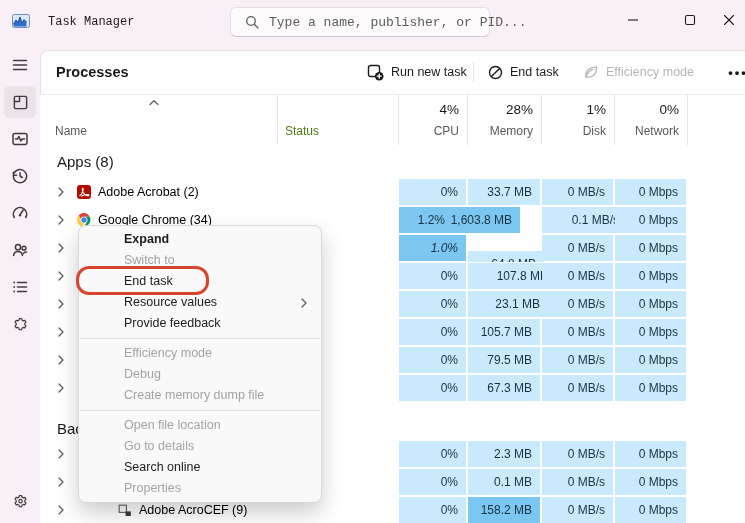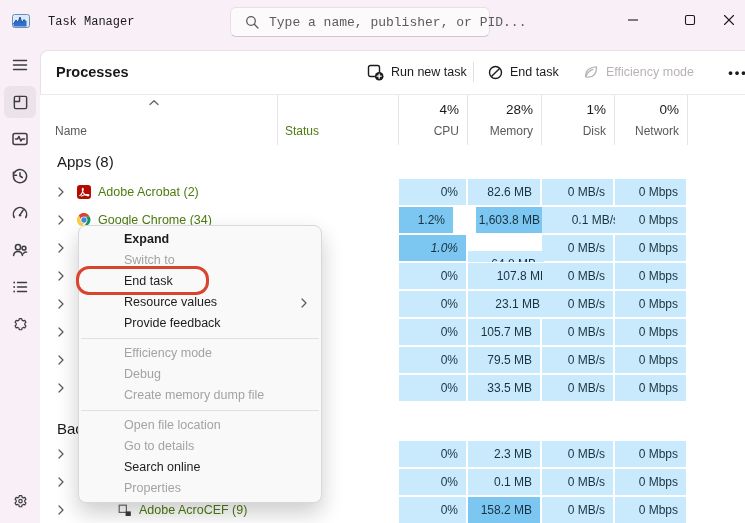--- a/index.html
+++ b/index.html
@@ -49,21 +49,21 @@
   .mcol .lbl{position:absolute;right:8px;bottom:7px;font-size:12px;color:#5a5a5a;}
   
   .tbody{position:absolute;left:40px;top:145px;right:0;bottom:0;background:#fff;overflow:hidden;}
   .tbody .vl{position:absolute;top:0;bottom:0;width:1px;background:#f0eef0;}
   .sect{position:relative;height:33px;display:flex;align-items:center;padding-left:17px;font-size:15px;color:#191919;background:#fff;}
   .sect.tall{height:35px;align-items:flex-end;padding-bottom:3px;}
   .prow{position:relative;height:28px;background:#fff;}
   .chev{position:absolute;left:18px;top:9px;}
   .picon{position:absolute;left:37px;top:7px;width:14px;height:14px;}
   .picon.ind{left:78px;}
-  .pname{position:absolute;left:58px;top:0;line-height:28px;font-size:12.5px;color:#4d7c0f;white-space:nowrap;}
+  .pname{position:absolute;left:58px;top:0;line-height:28px;font-size:12.5px;color:#000000;white-space:nowrap;}
   .pname.ind{left:99px;}
   .cell{position:absolute;top:1px;height:26px;line-height:26px;font-size:12px;color:#19323f;text-align:right;padding-right:8px;box-sizing:border-box;}
   .cell.light{background:#c9eafc;}
   .cell.dark{background:#7cc7f1;}
   
   .cmenu{position:absolute;left:78px;top:225px;width:244px;background:#f9f9f9;border:1px solid #d9d7d9;
     border-radius:8px;box-shadow:0 10px 22px rgba(0,0,0,.20);padding:3px 0;z-index:40;box-sizing:border-box;}
   .mitem{position:relative;height:21px;line-height:21px;padding-left:45px;font-size:12.5px;color:#1c1c1c;}
   .mitem.bold{font-weight:700;}
   .mitem.dis{color:#a3a3a3;}
@@ -283,21 +283,21 @@
           </svg>
         </span>
         <span class="picon">
           <svg width="14" height="14" viewBox="0 0 14 14">
             <rect x="0" y="0" width="14" height="14" rx="3" fill="#b30b00"></rect>
             <path d="M2.8 10.6C5 9.8 6.8 4.2 6.1 3.5c-.9-.8-1.5 2.8 1.1 5.4 2 2 4.7 2.2 4.7 1.3 0-1.1-4.2-1.1-7.3.9" fill="none" stroke="#fff" stroke-width="1.1" stroke-linecap="round"></path>
           </svg>
         </span>
         <span class="pname">Adobe Acrobat (2)</span>
         <div class="cell light" style="left: 359px; width: 67px;">0%</div>
-        <div class="cell light" style="left: 428px; width: 72px;">82.6 MB</div>
+        <div class="cell light" style="left: 428px; width: 72px;">33.7 MB</div>
         <div class="cell light" style="left: 502px; width: 71px;">0 MB/s</div>
         <div class="cell light" style="left: 575px; width: 71px;">0 Mbps</div>
       </div>
       <div class="prow">
         <span class="chev">
           <svg width="6" height="10" viewBox="0 0 6 10">
             <path d="M1 1l4 4-4 4" fill="none" stroke="#5a5a5a" stroke-width="1.2" stroke-linecap="round" stroke-linejoin="round"></path>
           </svg>
         </span>
         <span class="picon">
@@ -305,21 +305,21 @@
             <circle cx="12" cy="12" r="11" fill="#fff"></circle>
             <path d="M12 6.4h9.8A11 11 0 0 0 2.9 4.2l3.4 5.9A5.7 5.7 0 0 1 12 6.4z" fill="#db4437"></path>
             <path d="M6.3 10.1L2.9 4.2A11 11 0 0 0 9.1 22.6l3.4-5.9a5.7 5.7 0 0 1-6.2-6.6z" fill="#ffcd40"></path>
             <path d="M21.8 6.4H12a5.7 5.7 0 0 1 4.9 8.6l-4.4 7.6h.1A11 11 0 0 0 21.8 6.4z" fill="#0f9d58"></path>
             <circle cx="12" cy="12" r="5.7" fill="#fff"></circle>
             <circle cx="12" cy="12" r="4.6" fill="#4285f4"></circle>
           </svg>
         </span>
         <span class="pname">Google Chrome (34)</span>
         <div class="cell dark" style="left: 359px; width: 54px;">1.2%</div>
-        <div class="cell dark" style="left: 436px; width: 72px;">1,603.8 MB</div>
+        <div class="cell dark" style="left: 408px; width: 72px;">1,603.8 MB</div>
         <div class="cell light" style="left: 502px; width: 85px;">0.1 MB/s</div>
         <div class="cell light" style="left: 575px; width: 71px;">0 Mbps</div>
       </div>
       <div class="prow">
         <span class="chev">
           <svg width="6" height="10" viewBox="0 0 6 10">
             <path d="M1 1l4 4-4 4" fill="none" stroke="#5a5a5a" stroke-width="1.2" stroke-linecap="round" stroke-linejoin="round"></path>
           </svg>
         </span>
         <div class="cell dark" style="left: 359px; width: 67px; font-style: italic;">1.0%</div>
@@ -371,21 +371,21 @@
         <div class="cell light" style="left: 502px; width: 71px;">0 MB/s</div>
         <div class="cell light" style="left: 575px; width: 71px;">0 Mbps</div>
       </div>
       <div class="prow">
         <span class="chev">
           <svg width="6" height="10" viewBox="0 0 6 10">
             <path d="M1 1l4 4-4 4" fill="none" stroke="#5a5a5a" stroke-width="1.2" stroke-linecap="round" stroke-linejoin="round"></path>
           </svg>
         </span>
         <div class="cell light" style="left: 359px; width: 67px;">0%</div>
-        <div class="cell light" style="left: 428px; width: 72px;">33.5 MB</div>
+        <div class="cell light" style="left: 428px; width: 72px;">67.3 MB</div>
         <div class="cell light" style="left: 502px; width: 71px;">0 MB/s</div>
         <div class="cell light" style="left: 575px; width: 71px;">0 Mbps</div>
       </div>
       <div class="sect tall">Background processes</div>
       <div class="prow">
         <span class="chev">
           <svg width="6" height="10" viewBox="0 0 6 10">
             <path d="M1 1l4 4-4 4" fill="none" stroke="#5a5a5a" stroke-width="1.2" stroke-linecap="round" stroke-linejoin="round"></path>
           </svg>
         </span>

